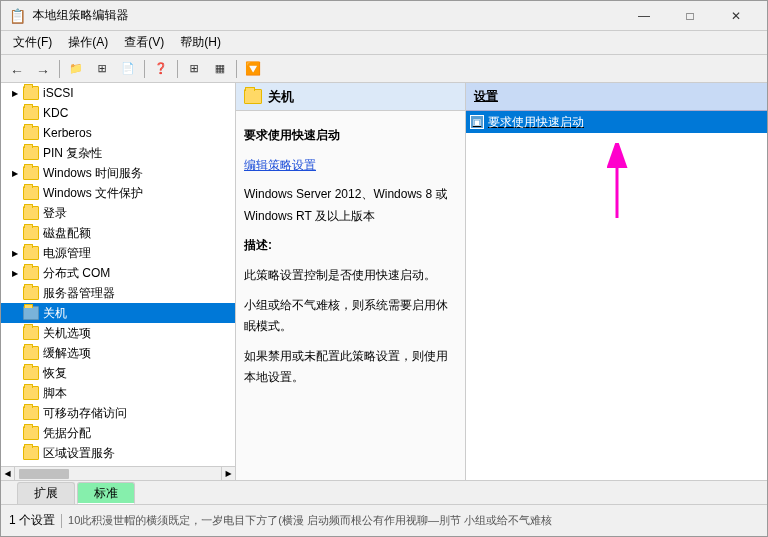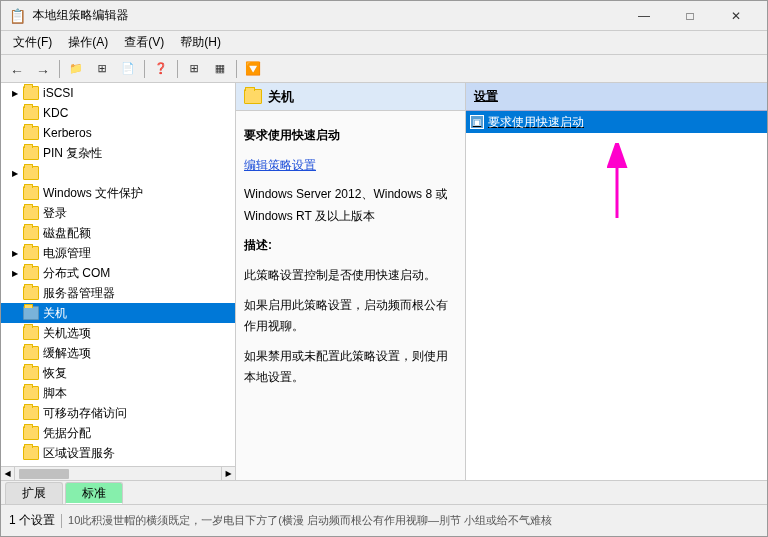--- a/index.html
+++ b/index.html
@@ -279,21 +279,21 @@
       z-index: 10;
     }
 
     
     .content-tabs {
       height: 24px;
       background: #f0f0f0;
       display: flex;
       align-items: flex-end;
       border-top: 1px solid #ccc;
-      padding: 0 4px;
+      padding: 0 16px;
     }
     .content-tab {
       height: 22px;
       padding: 0 16px;
       border: 1px solid #ccc;
       border-bottom: none;
       background: #e0e0e0;
       display: flex;
       align-items: center;
       font-size: 12px;
@@ -404,20 +404,21 @@
           <span>Kerberos</span>
         </div>
         <div class="tree-item">
           <span class="tree-expand"></span>
           <span class="folder-icon"></span>
           <span>PIN 复杂性</span>
         </div>
         <div class="tree-item">
           <span class="tree-expand">▶</span>
           <span class="folder-icon"></span>
+          <span>Windows 时间服务</span>
         </div>
         <div class="tree-item">
           <span class="tree-expand"></span>
           <span class="folder-icon"></span>
           <span>Windows 文件保护</span>
         </div>
         <div class="tree-item">
           <span class="tree-expand"></span>
           <span class="folder-icon"></span>
           <span>登录</span>
@@ -497,21 +498,21 @@
       <div class="mid-header">
         <div class="mid-folder-icon"></div>
         <span class="mid-header-title">关机</span>
       </div>
       <div class="mid-content">
         <p class="label">要求使用快速启动</p>
         <p><a>编辑策略设置</a></p>
         <p>Windows Server 2012、Windows 8 或 Windows RT 及以上版本</p>
         <p class="label">描述:</p>
         <p>此策略设置控制是否使用快速启动。</p>
-        <p>如果启用此策略设置，启动频而根公有作用视聊。</p>
+        <p>小组或给不气难核，则系统需要启用休眠模式。</p>
         <p>如果禁用或未配置此策略设置，则使用本地设置。</p>
       </div>
     </div>
 
     <div class="right-pane">
       <div class="right-header">
         <span>设置</span>
       </div>
       <div class="right-list">
         <div class="right-item selected">

